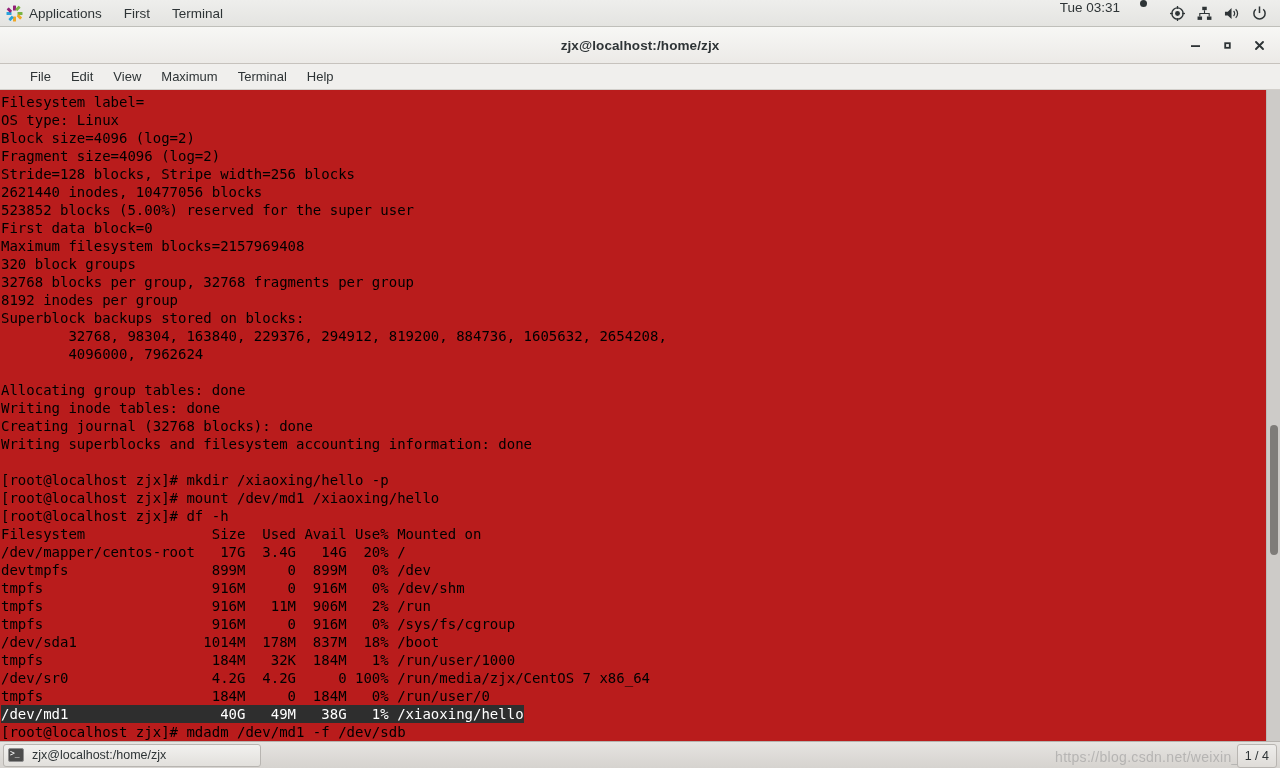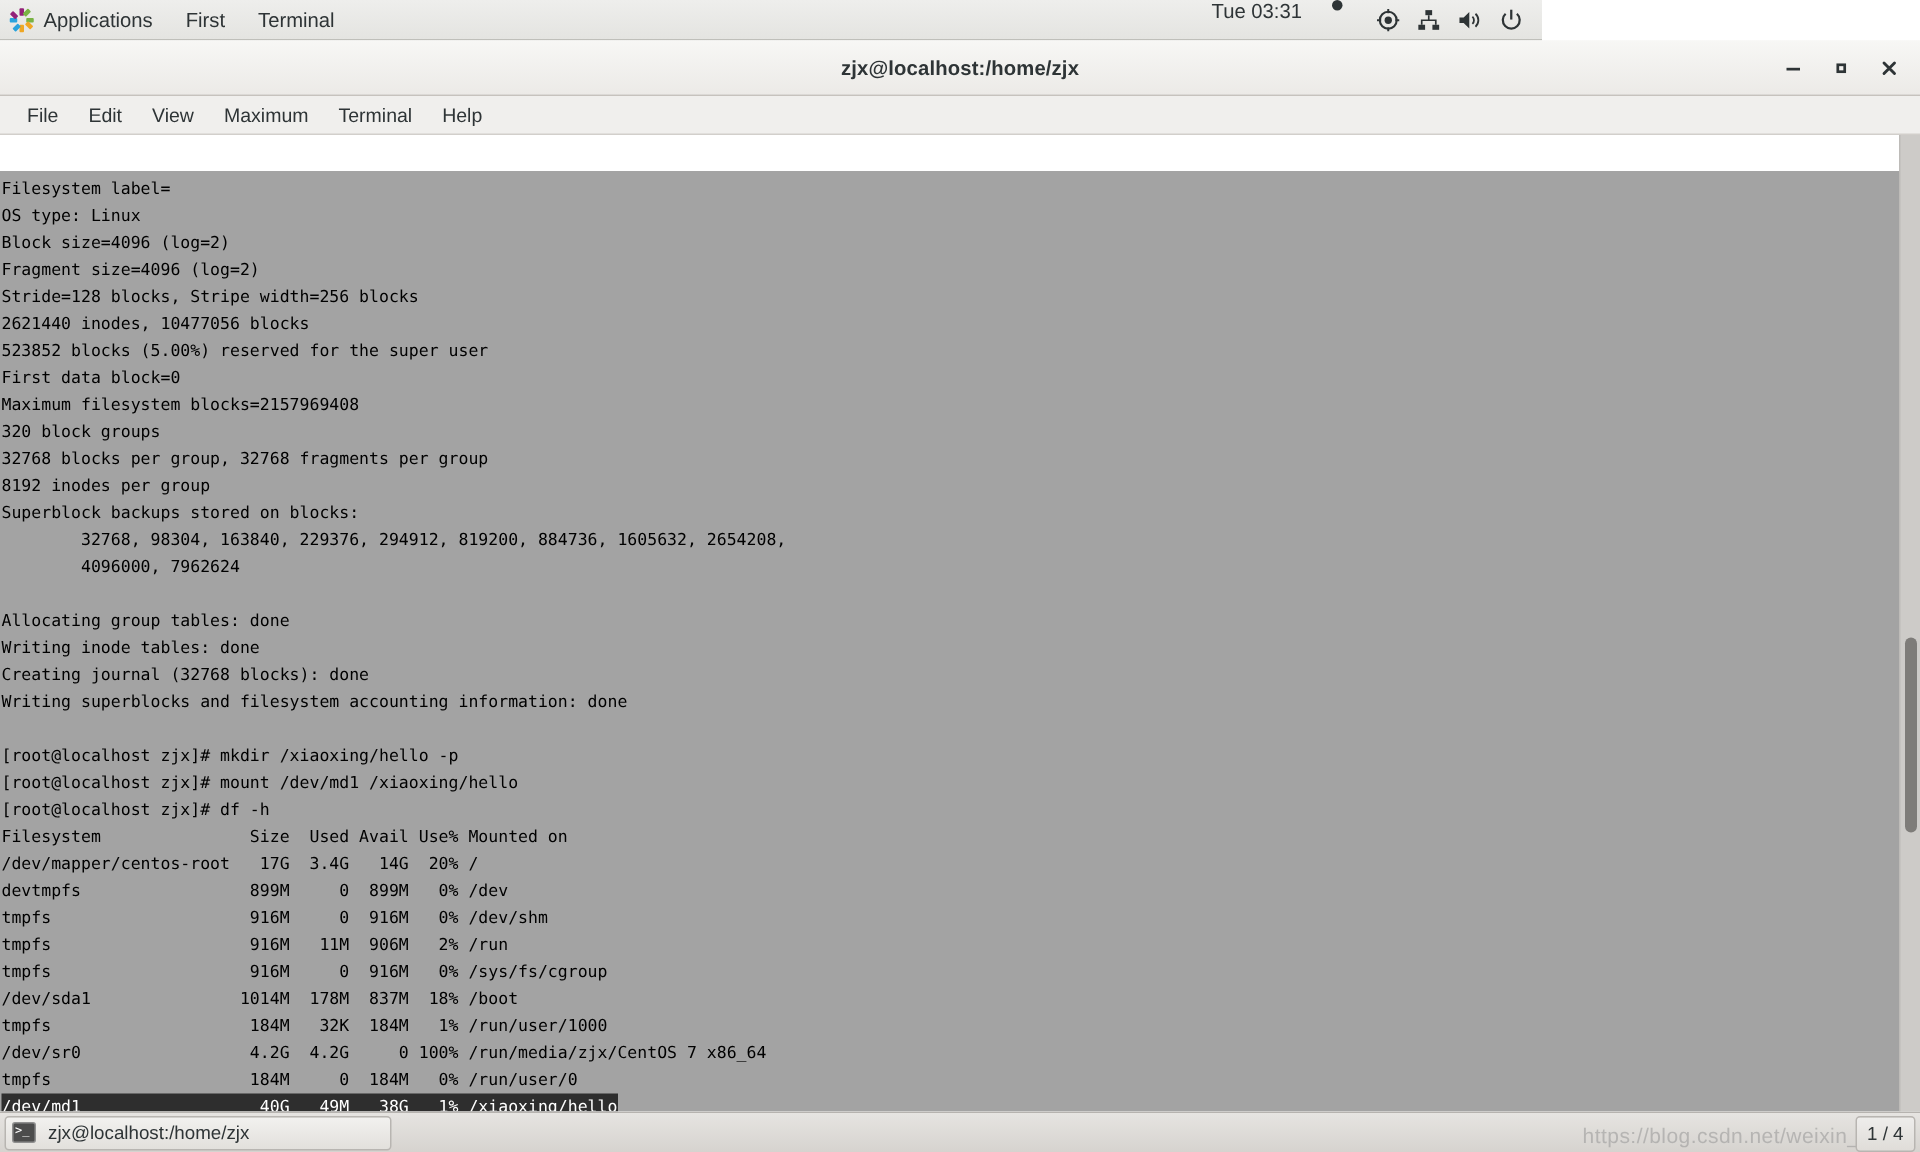--- a/index.html
+++ b/index.html
@@ -16,21 +16,21 @@
     position: relative;
     width: 1280px;
     height: 768px;
     overflow: hidden;
   }
 
   
   #topbar {
     position: absolute;
     top: 0; left: 0;
-    width: 1028px;
+    width: 1280px;
     height: 27px;
     background: linear-gradient(to bottom, #eeeeec 0%, #e4e4e1 100%);
     border-bottom: 1px solid #bfbfba;
     display: flex;
     align-items: center;
     font-size: 13.5px;
     color: #2e3436;
   }
   .tb-item {
     display: flex;
@@ -114,49 +114,48 @@
     color: #2e3436;
   }
   .winbtn svg { display: block; }
 
   #menubar {
     height: 26px;
     background: #f0efed;
     border-bottom: 1px solid #d2cfcb;
     display: flex;
     align-items: center;
-    padding-left: 8px;
+    padding-left: 20px;
     font-size: 13px;
     color: #2e3436;
   }
   .menu-item {
     padding: 3px 10px;
     border-radius: 2px;
     cursor: default;
   }
 
   
   #termwrap {
     position: relative;
     flex: 1;
     background: #ffffff;
     overflow: hidden;
     display: flex;
   }
   #terminal {
     flex: 1;
-    background: #a3a3a3;
+    background: #b91c1c;
     color: #000000;
     font-family: "DejaVu Sans Mono", "Liberation Mono", monospace;
-    font-size: 11px;
+    font-size: 14px;
     line-height: 18px;
     padding: 3px 0 0 1px;
     white-space: pre;
     overflow: hidden;
-    margin-top: 24px;
   }
   .tline { height: 18px; display: block; }
   .tline.sel {
     background: #2e2e2e;
     color: #ffffff;
     display: inline-block;
     min-width: 0;
   }
   .selrow { height: 18px; }
 

